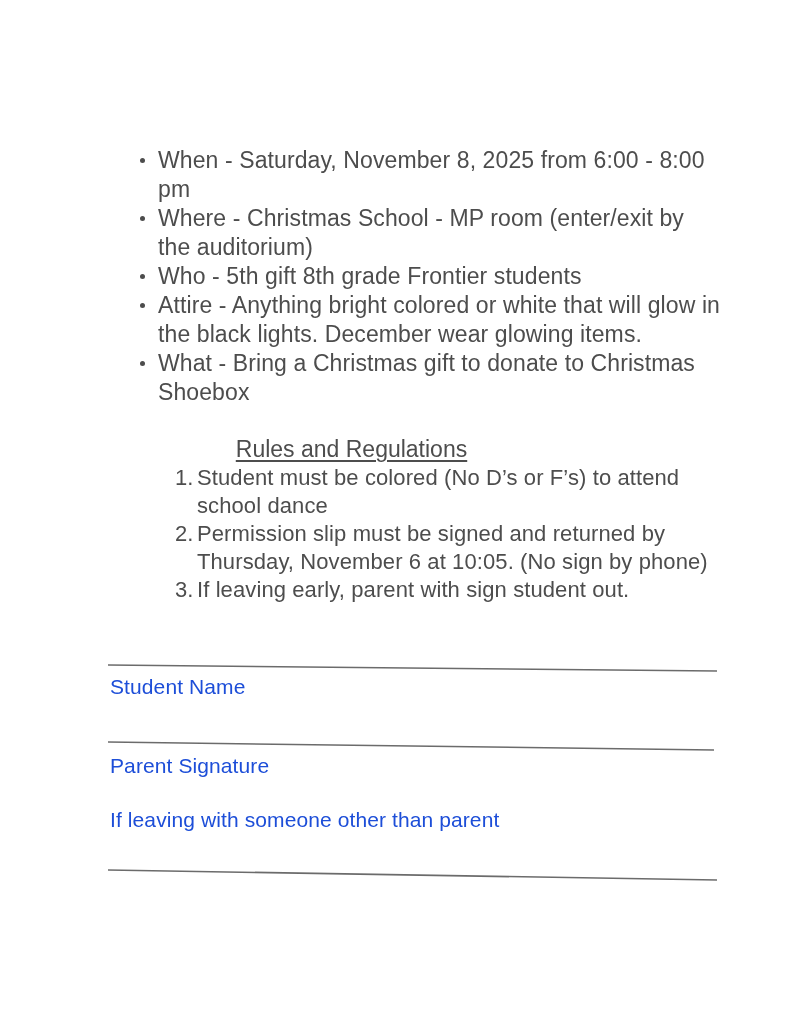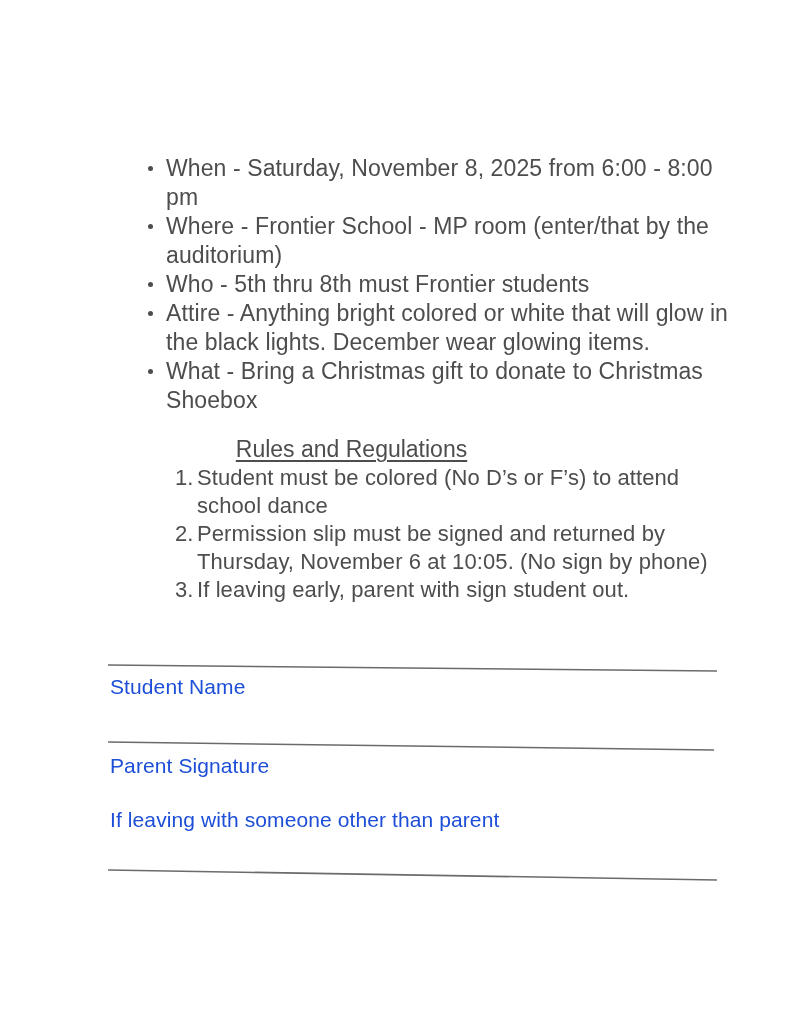--- a/index.html
+++ b/index.html
@@ -41,21 +41,21 @@
     color: #4d4d4d;
     white-space: nowrap;
   }
 
   
   .bullet-list {
     position: absolute;
     left: 140px;
     top: 146px;
     width: 580px;
-    margin: 8px;
+    margin: 0;
     padding: 0;
     list-style: none;
   }
   .bullet-list li {
     position: relative;
     padding-left: 18px;
     font-size: 23px;
     line-height: 29px;
     letter-spacing: 0.1px;
     color: #4d4d4d;
@@ -150,25 +150,25 @@
 <div class="page">
 
 
   <ul class="bullet-list">
     <li>
       <span class="bullet-dot"></span>
       <span>When - Saturday, November 8, 2025 from 6:00 - 8:00 pm</span>
     </li>
     <li>
       <span class="bullet-dot"></span>
-      <span>Where - Frontier School - MP room (enter/that by the auditorium)</span>
-    </li>
-    <li>
-      <span class="bullet-dot"></span>
-      <span>Who - 5th thru 8th must Frontier students</span>
+      <span>Where - Christmas School - MP room (enter/exit by the auditorium)</span>
+    </li>
+    <li>
+      <span class="bullet-dot"></span>
+      <span>Who - 5th gift 8th grade Frontier students</span>
     </li>
     <li>
       <span class="bullet-dot"></span>
       <span>Attire - Anything bright colored or white that will glow in the black lights. December wear glowing items.</span>
     </li>
     <li>
       <span class="bullet-dot"></span>
       <span>What - Bring a Christmas gift to donate to Christmas Shoebox</span>
     </li>
   </ul>

